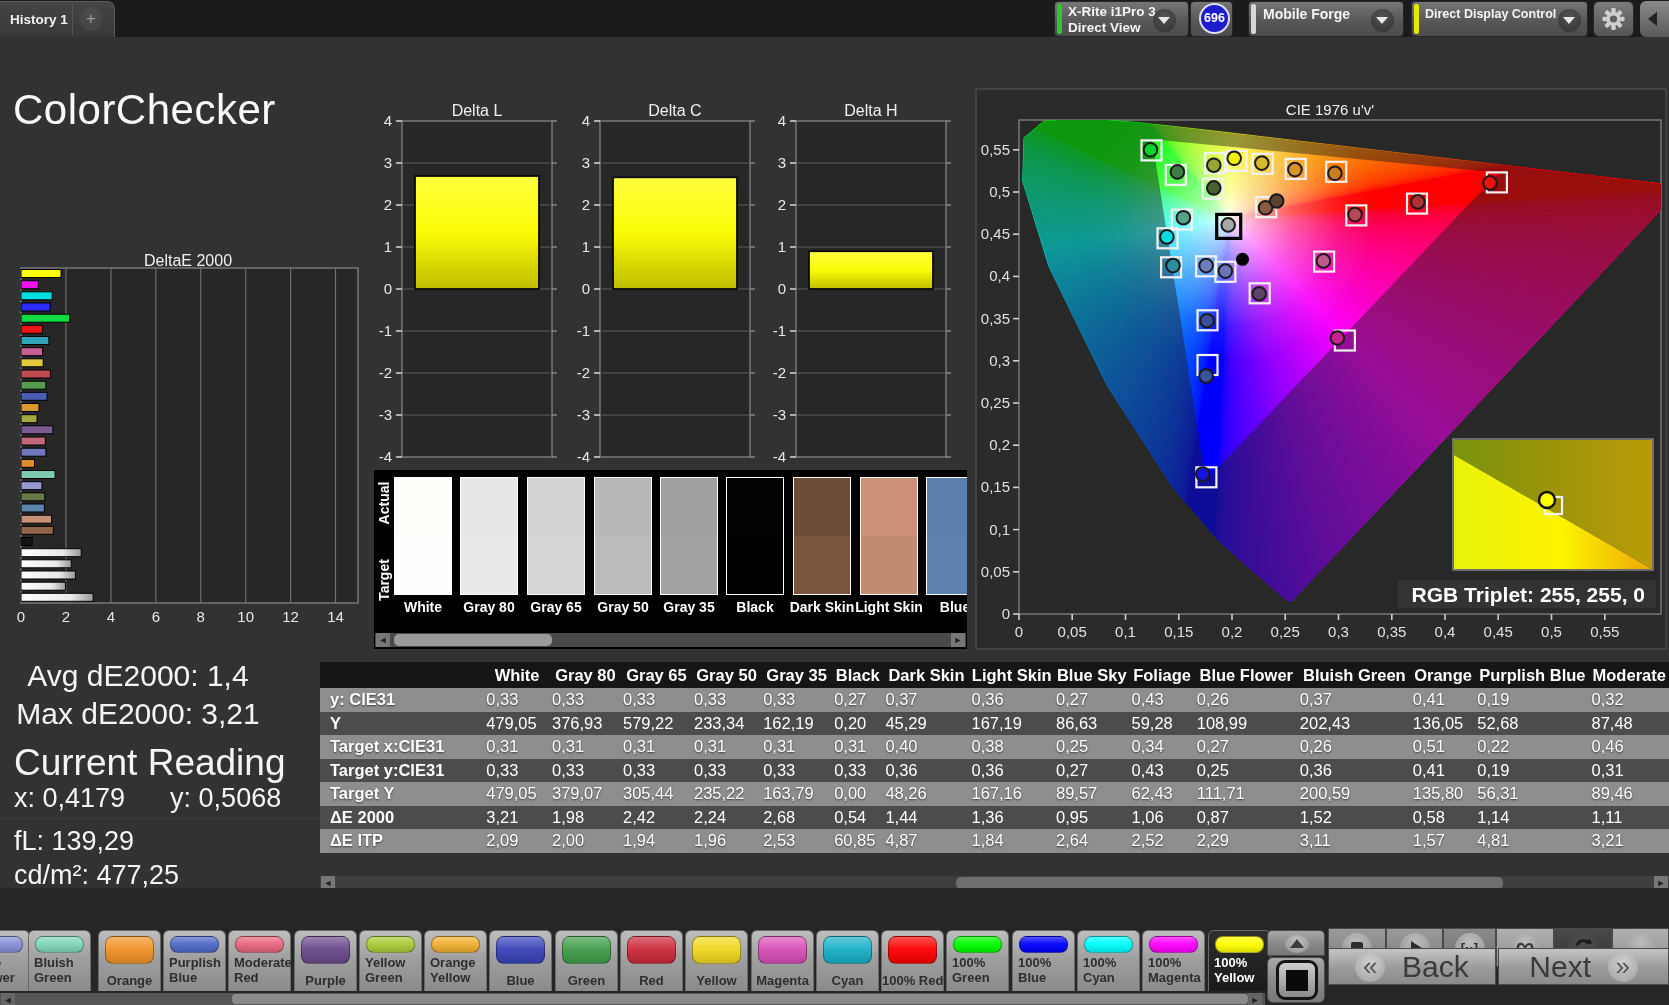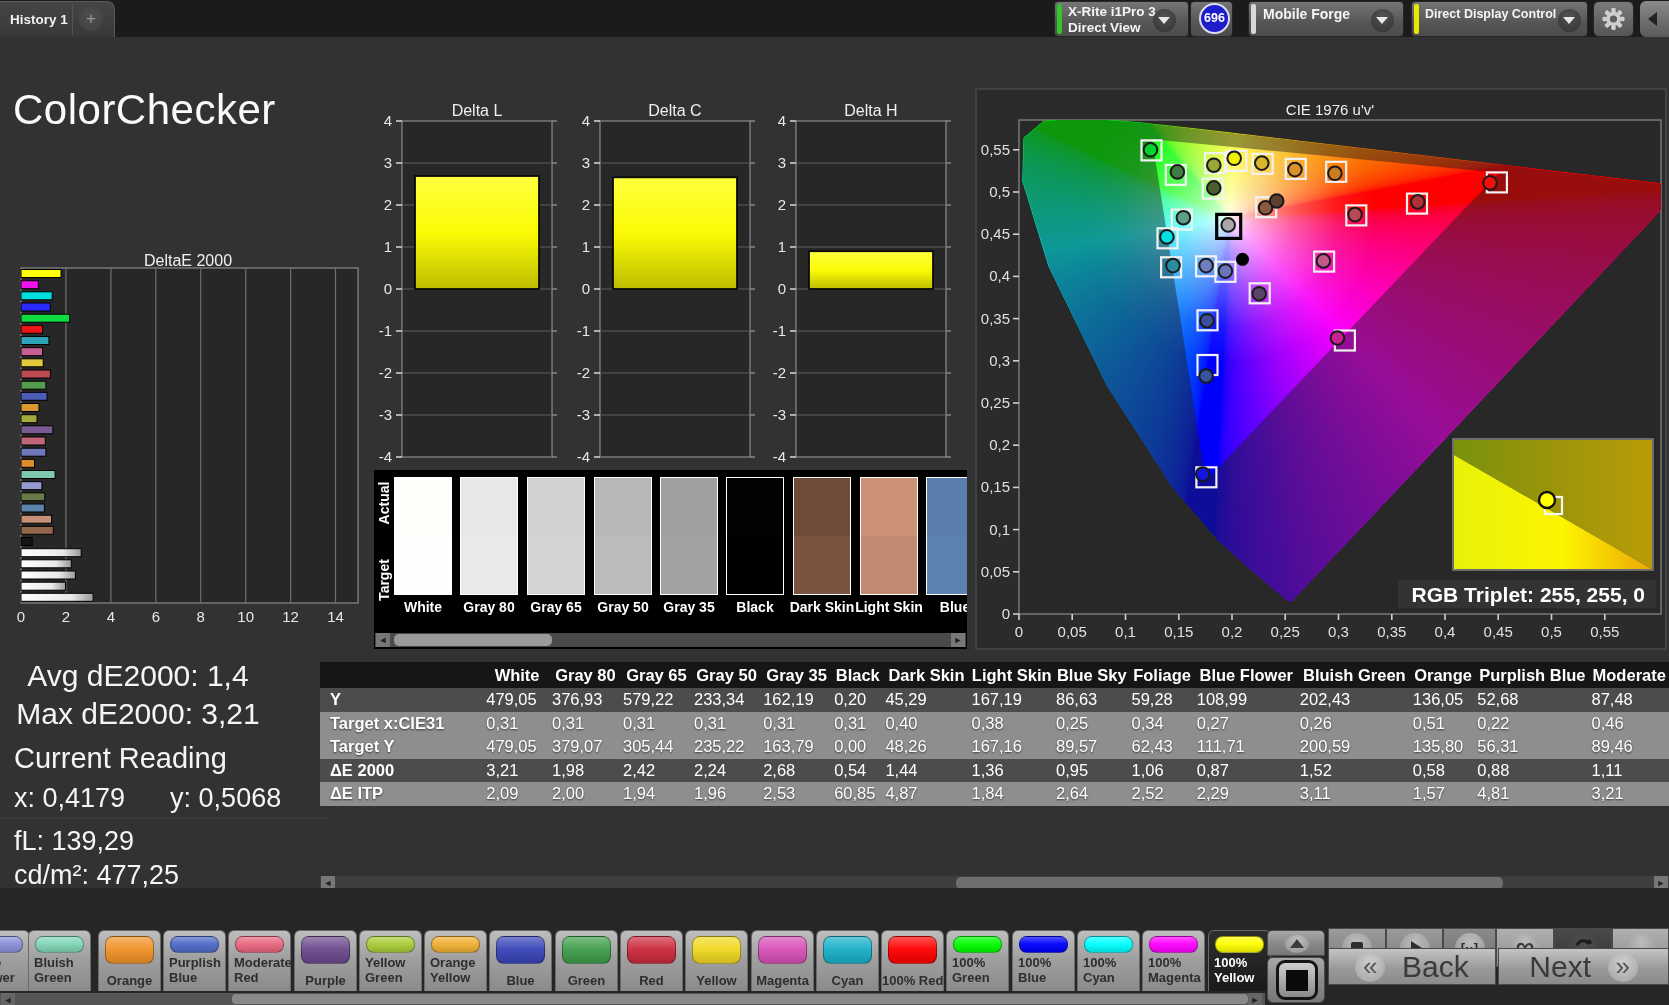--- a/index.html
+++ b/index.html
@@ -28,21 +28,21 @@
 .rot{position:absolute;left:-15px;width:50px;height:50px;color:#fff;font-size:14px;font-weight:bold;transform:rotate(-90deg);text-align:center;line-height:50px}
 .swt{position:absolute;top:7px;width:58px;height:118px;border:1.5px solid #fff}
 .swa{width:100%;height:50%}
 .swb{width:100%;height:50%}
 .swl{position:absolute;top:129px;width:86px;text-align:center;color:#fff;font-size:14px;font-weight:bold;white-space:nowrap}
 #swsb{position:absolute;left:1px;top:163px;width:591px;height:14px;background:#4a4a4a}
 .sbarrow{position:absolute;top:0;width:14px;height:14px;background:#777;color:#222;font-size:9px;text-align:center;line-height:14px}
 #swthumb{position:absolute;left:19px;top:1px;width:158px;height:12px;background:#9a9a9a;border-radius:5px}
 #stats{position:absolute;left:0;top:0;width:320px;color:#f5f5f5}
 .s1{position:absolute;font-size:30px;text-align:center;width:276px}
-.s2{position:absolute;font-size:29px;left:14px}
+.s2{position:absolute;font-size:37px;left:14px}
 .s3{position:absolute;font-size:27px;left:14px}
 #dtbl{position:absolute;left:320px;top:662px;border-collapse:collapse;table-layout:fixed;font-size:16.5px;color:#fff}
 #dtbl td,#dtbl th{overflow:hidden;white-space:nowrap;height:23.5px;padding:0 0 0 2px;text-align:left;font-weight:normal}
 #dtbl th{font-weight:bold;padding-left:10px}
 #dtbl .thead td{background:#161616;font-weight:bold;text-align:center;height:26px;padding:0}
 .trd td,.trd th{background:#4c4c4c}
 .trl td,.trl th{background:#8e8e8e;text-shadow:0 1px 2px rgba(0,0,0,0.6)}
 #tblsb{position:absolute;left:320px;top:876px;width:1349px;height:14px;background:#3f3f3f}
 #tblthumb{position:absolute;left:636px;top:1px;width:547px;height:12px;background:#6e6e6e;border-radius:5px}
 #botbg{position:absolute;left:0;top:888px;width:1669px;height:117px;background:#262626}
@@ -1400,20 +1400,38 @@
           <td>Dark Skin</td>
           <td>Light Skin</td>
           <td>Blue Sky</td>
           <td>Foliage</td>
           <td>Blue Flower</td>
           <td>Bluish Green</td>
           <td>Orange</td>
           <td>Purplish Blue</td>
           <td>Moderate</td>
         </tr>
+        <tr class="trl">
+          <th>y: CIE31</th>
+          <td>0,33</td>
+          <td>0,33</td>
+          <td>0,33</td>
+          <td>0,33</td>
+          <td>0,33</td>
+          <td>0,27</td>
+          <td>0,37</td>
+          <td>0,36</td>
+          <td>0,27</td>
+          <td>0,43</td>
+          <td>0,26</td>
+          <td>0,37</td>
+          <td>0,41</td>
+          <td>0,19</td>
+          <td>0,32</td>
+        </tr>
         <tr class="trd">
           <th>Y</th>
           <td>479,05</td>
           <td>376,93</td>
           <td>579,22</td>
           <td>233,34</td>
           <td>162,19</td>
           <td>0,20</td>
           <td>45,29</td>
           <td>167,19</td>
@@ -1436,20 +1454,38 @@
           <td>0,40</td>
           <td>0,38</td>
           <td>0,25</td>
           <td>0,34</td>
           <td>0,27</td>
           <td>0,26</td>
           <td>0,51</td>
           <td>0,22</td>
           <td>0,46</td>
         </tr>
+        <tr class="trd">
+          <th>Target y:CIE31</th>
+          <td>0,33</td>
+          <td>0,33</td>
+          <td>0,33</td>
+          <td>0,33</td>
+          <td>0,33</td>
+          <td>0,33</td>
+          <td>0,36</td>
+          <td>0,36</td>
+          <td>0,27</td>
+          <td>0,43</td>
+          <td>0,25</td>
+          <td>0,36</td>
+          <td>0,41</td>
+          <td>0,19</td>
+          <td>0,31</td>
+        </tr>
         <tr class="trl">
           <th>Target Y</th>
           <td>479,05</td>
           <td>379,07</td>
           <td>305,44</td>
           <td>235,22</td>
           <td>163,79</td>
           <td>0,00</td>
           <td>48,26</td>
           <td>167,16</td>
@@ -1469,21 +1505,21 @@
           <td>2,24</td>
           <td>2,68</td>
           <td>0,54</td>
           <td>1,44</td>
           <td>1,36</td>
           <td>0,95</td>
           <td>1,06</td>
           <td>0,87</td>
           <td>1,52</td>
           <td>0,58</td>
-          <td>0,88</td>
+          <td>1,14</td>
           <td>1,11</td>
         </tr>
         <tr class="trl">
           <th>ΔE ITP</th>
           <td>2,09</td>
           <td>2,00</td>
           <td>1,94</td>
           <td>1,96</td>
           <td>2,53</td>
           <td>60,85</td>

